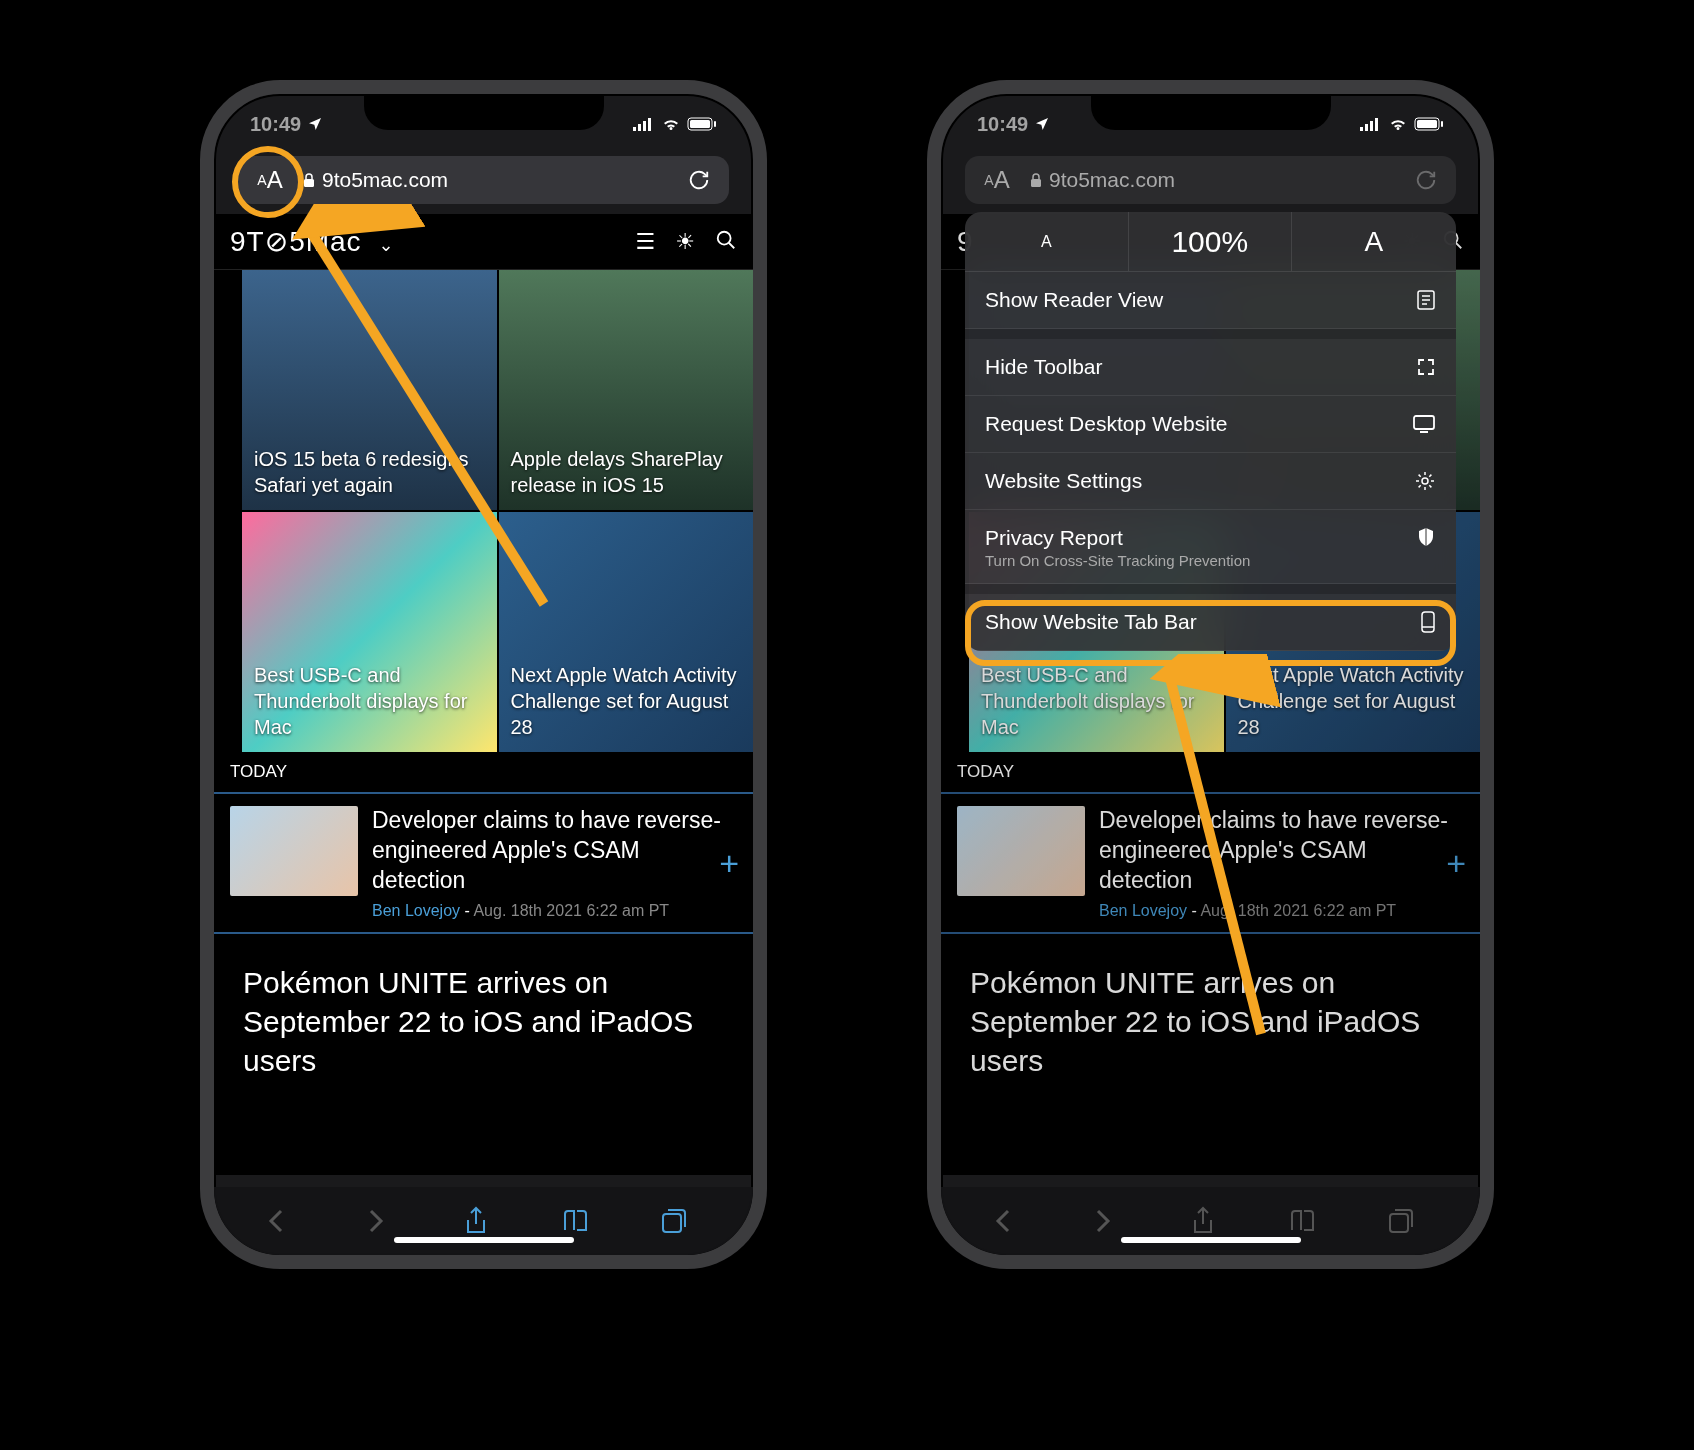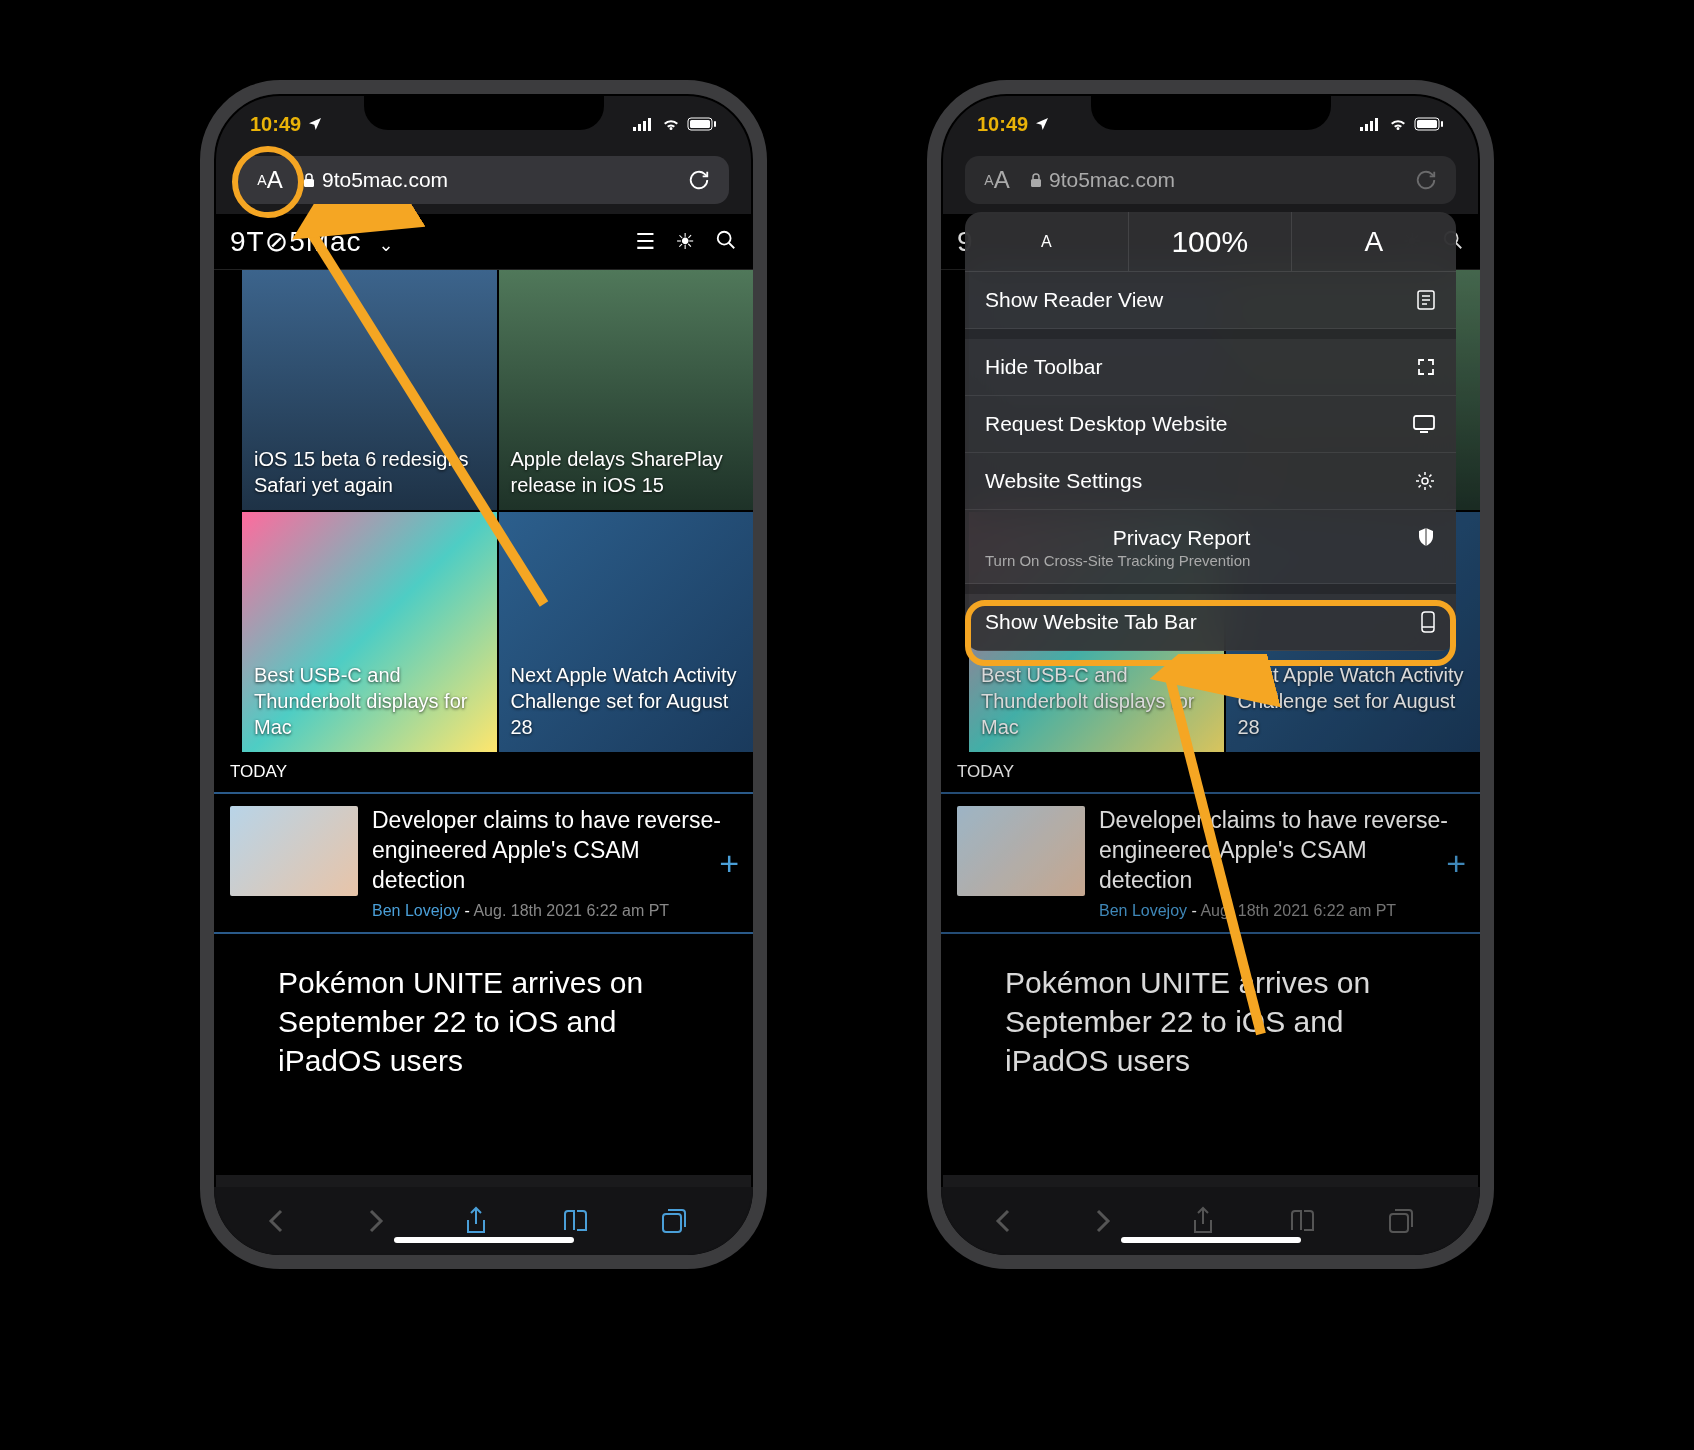--- a/index.html
+++ b/index.html
@@ -34,21 +34,21 @@
 }
 .status-bar {
   position: absolute;
   top: 16px;
   left: 0;
   right: 0;
   height: 28px;
   display: flex;
   justify-content: space-between;
   padding: 0 36px;
-  color: #eab308;
+  color: #a3a3a3;
   font-size: 20px;
   font-weight: 600;
   z-index: 99;
 }
 .status-left { display: flex; align-items: center; gap: 6px; }
 .status-right { display: flex; align-items: center; gap: 6px; }
 .address-bar {
   position: absolute;
   top: 62px;
   left: 24px;
@@ -173,21 +173,20 @@
   transform: translateY(-50%);
   color: #4a9fd8;
   font-size: 34px;
   font-weight: 300;
 }
 .big-headline {
   padding: 29px;
   color: #fff;
   font-size: 30px;
   line-height: 1.3;
-  margin-left: 35px;
 }
 .toolbar {
   position: absolute;
   bottom: 0;
   left: 0;
   right: 0;
   height: 68px;
   background: rgba(20,20,22,0.95);
   display: flex;
   justify-content: space-around;
@@ -255,21 +254,20 @@
 .aa-zoom-btn:last-child { border-right: none; }
 .aa-zoom-small { font-size: 16px; }
 .aa-zoom-big { font-size: 28px; }
 .aa-item {
   display: flex;
   justify-content: space-between;
   align-items: center;
   padding: 16px 20px;
   border-bottom: 1px solid rgba(255,255,255,0.08);
   font-size: 21px;
-  text-align: right;
 }
 .aa-item-sub { font-size: 15px; color: #aaa; margin-top: 2px; }
 .aa-item-icon { font-size: 20px; color: #fff; }
 .aa-separator { height: 10px; background: rgba(0,0,0,0.2); }
 .highlight-rect {
   position: absolute;
   border: 6px solid #f5a623;
   border-radius: 20px;
   z-index: 85;
 }

